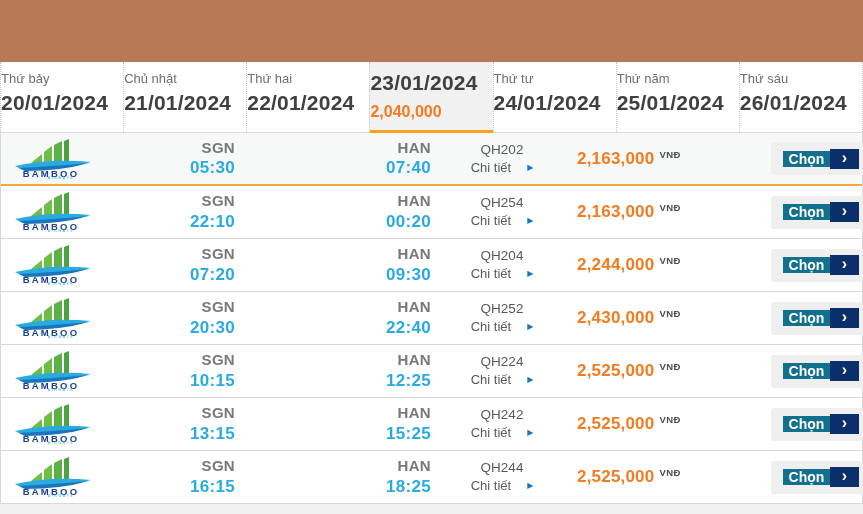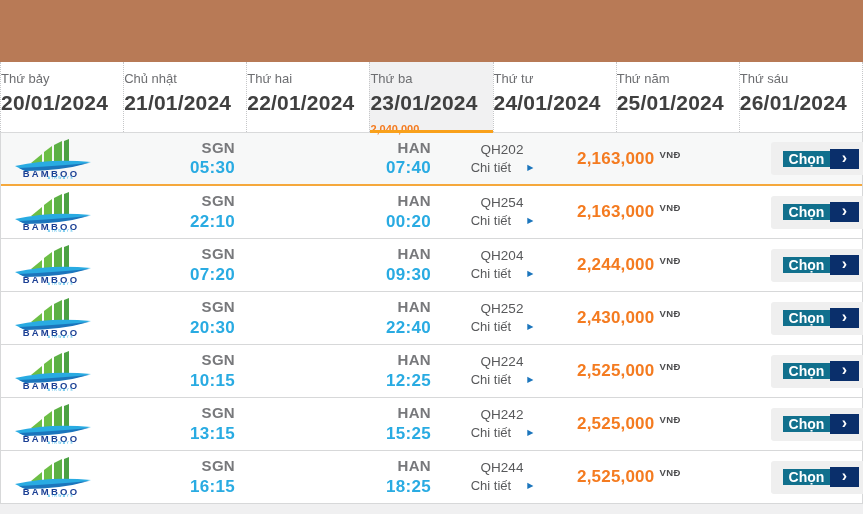--- a/index.html
+++ b/index.html
@@ -20,21 +20,21 @@
     border-bottom:1px solid #d9dadb;
   }
   .tab{
     flex:1 1 0;position:relative;
     padding-top:9px;cursor:pointer;
     border-left:1px dotted #c6c7c9;
   }
   .tab:last-child{border-right:1px dotted #c6c7c9;}
   .tab-day{font-size:13px;color:#6d6e71;margin-bottom:5px;}
   .tab-date{font-size:21px;font-weight:bold;color:#404040;letter-spacing:.2px;}
-  .tab-price{font-size:11px;font-weight:bold;color:#f47b20;margin-top:8px;min-height:18px;}
+  .tab-price{font-size:16px;font-weight:bold;color:#f47b20;margin-top:8px;min-height:18px;}
   .tab.selected{background:#f1f1f2;}
   .tab.selected::after{
     content:"";position:absolute;left:0;right:0;bottom:-1px;height:3px;background:#f9a11b;
   }
 
   
   .flight-list{
     background:#ffffff;
     border-left:1px solid #d7d8d9;border-right:1px solid #d7d8d9;
   }
@@ -102,21 +102,20 @@
     <div class="tab-price"></div>
   </div>
 
   <div class="tab">
     <div class="tab-day">Thứ hai</div>
     <div class="tab-date">22/01/2024</div>
     <div class="tab-price"></div>
   </div>
 
   <div class="tab selected">
-    <div class="tab-day">Thứ ba</div>
     <div class="tab-date">23/01/2024</div>
     <div class="tab-price">2,040,000</div>
   </div>
 
   <div class="tab">
     <div class="tab-day">Thứ tư</div>
     <div class="tab-date">24/01/2024</div>
     <div class="tab-price"></div>
   </div>
 

